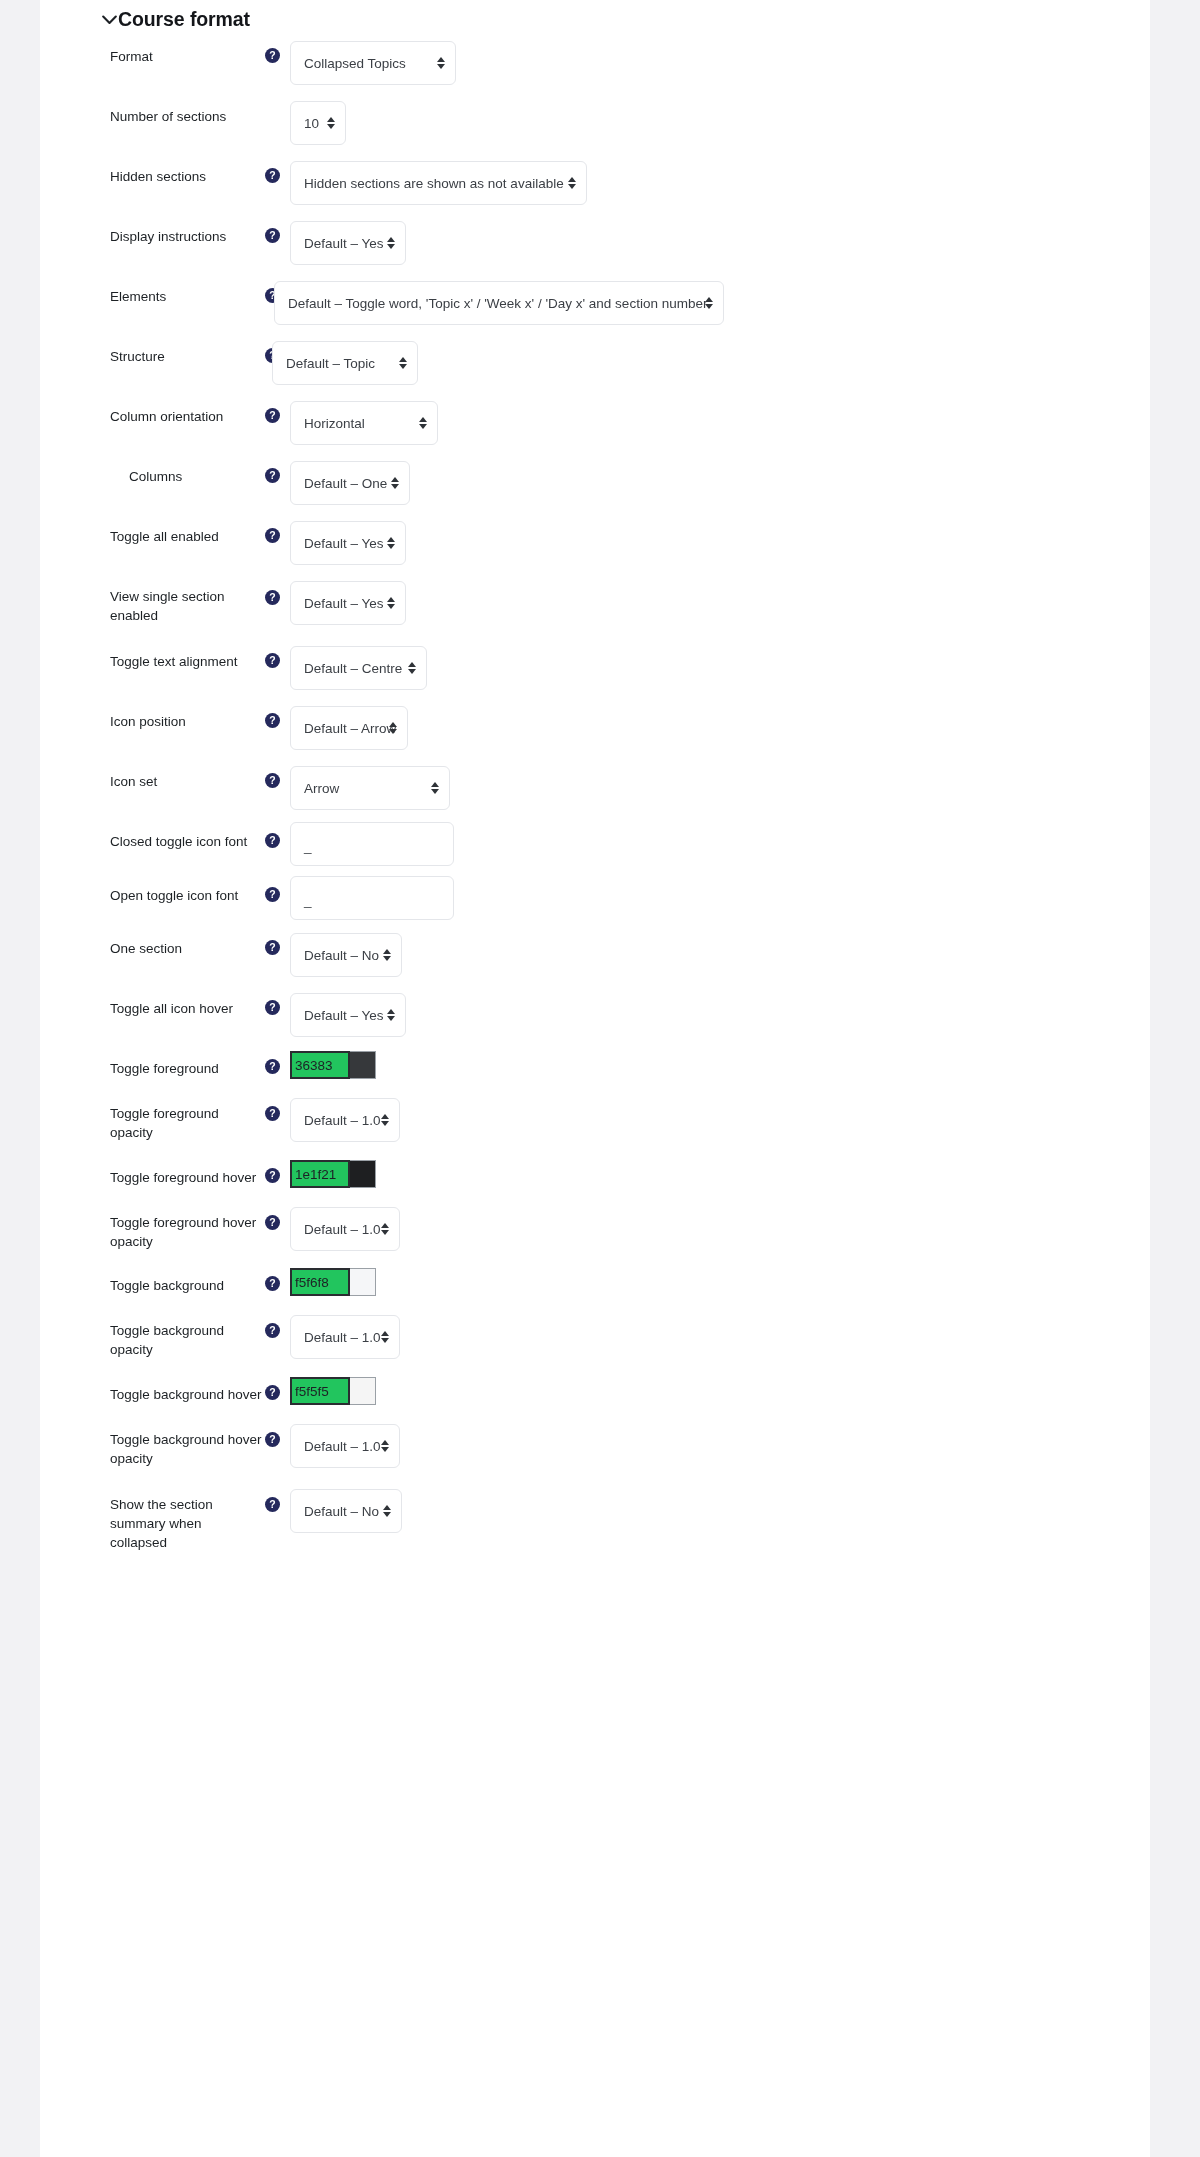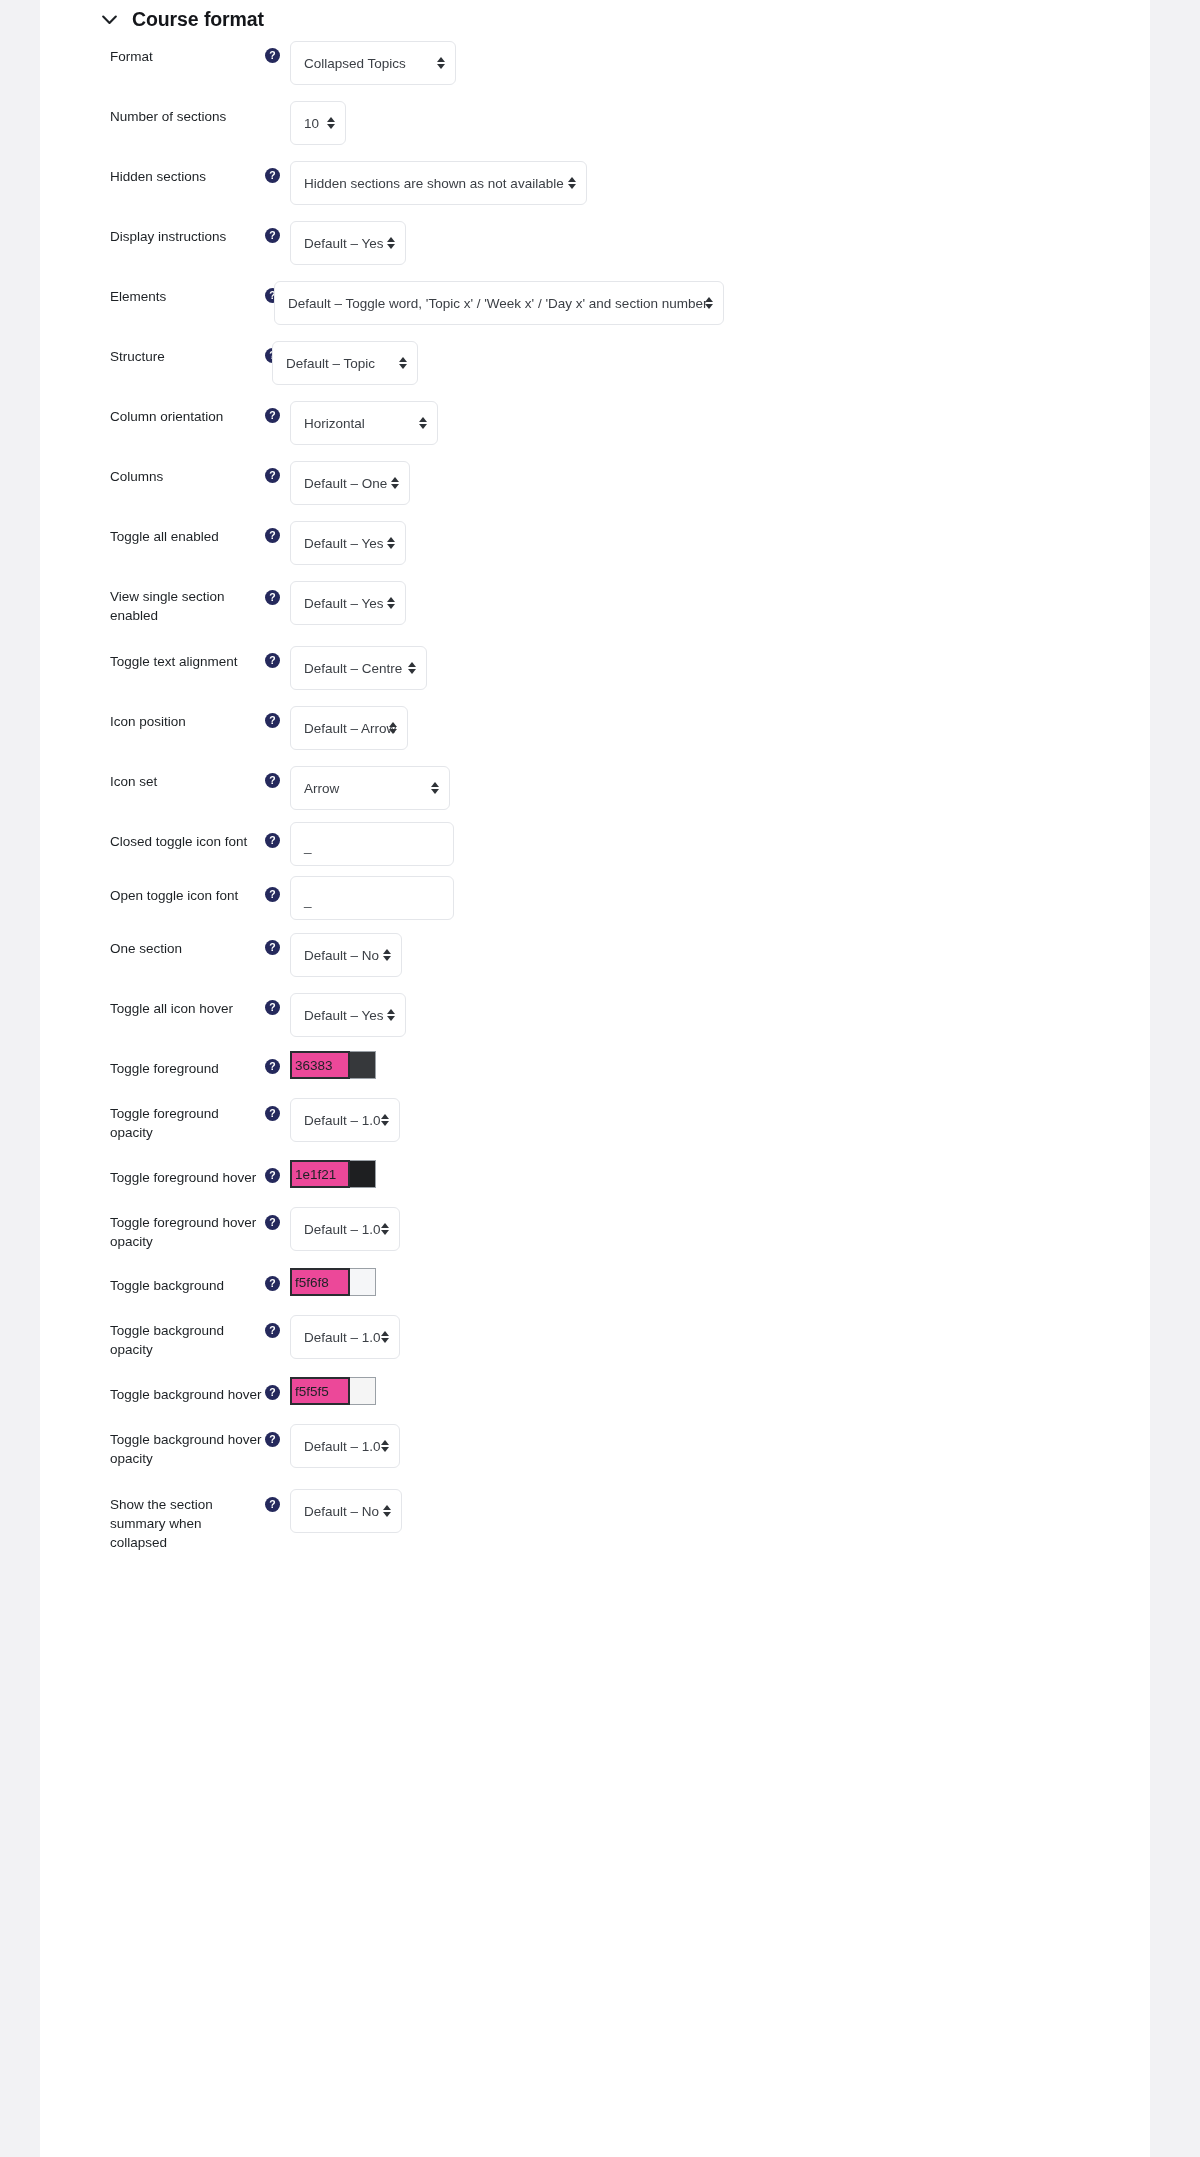--- a/index.html
+++ b/index.html
@@ -32,21 +32,21 @@
     position:absolute;
     left:1150px; top:0;
     width:50px; height:2157px;
     background:#f2f2f4;
   }
 
   
   .section-header {
     position:absolute;
     left:60px; top:8px;
-    display:flex; align-items:center; gap:14px;
+    display:flex; align-items:center; gap:0;
   }
   .chevron-toggle {
     width:18px; height:18px;
     display:flex; align-items:center; justify-content:center;
     color:#1d2125;
     cursor:pointer;
     font-size:17px; line-height:1;
     font-weight:bold;
   }
   .chevron-toggle svg { display:block; }
@@ -137,21 +137,21 @@
   .ui-text-input .val {
     display:block;
     line-height:44px;
     position:relative;
     top:3px;
   }
 
   
   .colour-field { display:flex; align-items:stretch; }
   .colour-input {
-    background:#ec4899;
+    background:#22c55e;
     border:2px solid #2a2d31;
     height:28px;
     width:60px;
     font-size:13.5px;
     color:#1d2125;
     padding:0 3px;
     display:flex;
     align-items:center;
     cursor:text;
     font-family:"Liberation Sans", sans-serif;
@@ -237,21 +237,21 @@
           </div></div>
         <div class="row-label" style="top: 407px;">Column orientation</div>
         <div class="help-icon" style="left: 225px; top: 408px;">?</div>
         <div class="control-wrap" style="left: 250px; top: 401px;"><div class="ui-select tall" style="width: 148px;">
             <span class="sel-text">Horizontal</span>
             <span class="spinner-arrows">
               <span class="up"></span>
               <span class="down"></span>
             </span>
           </div></div>
-        <div class="row-label" style="top: 467px;">Columns</div>
+        <div class="row-label" style="top: 467px; margin-left: 19px;">Columns</div>
         <div class="help-icon" style="left: 225px; top: 468px;">?</div>
         <div class="control-wrap" style="left: 250px; top: 461px;"><div class="ui-select tall" style="width: 120px;">
             <span class="sel-text">Default – One</span>
             <span class="spinner-arrows">
               <span class="up"></span>
               <span class="down"></span>
             </span>
           </div></div>
         <div class="row-label" style="top: 527px;">Toggle all enabled</div>
         <div class="help-icon" style="left: 225px; top: 528px;">?</div>

